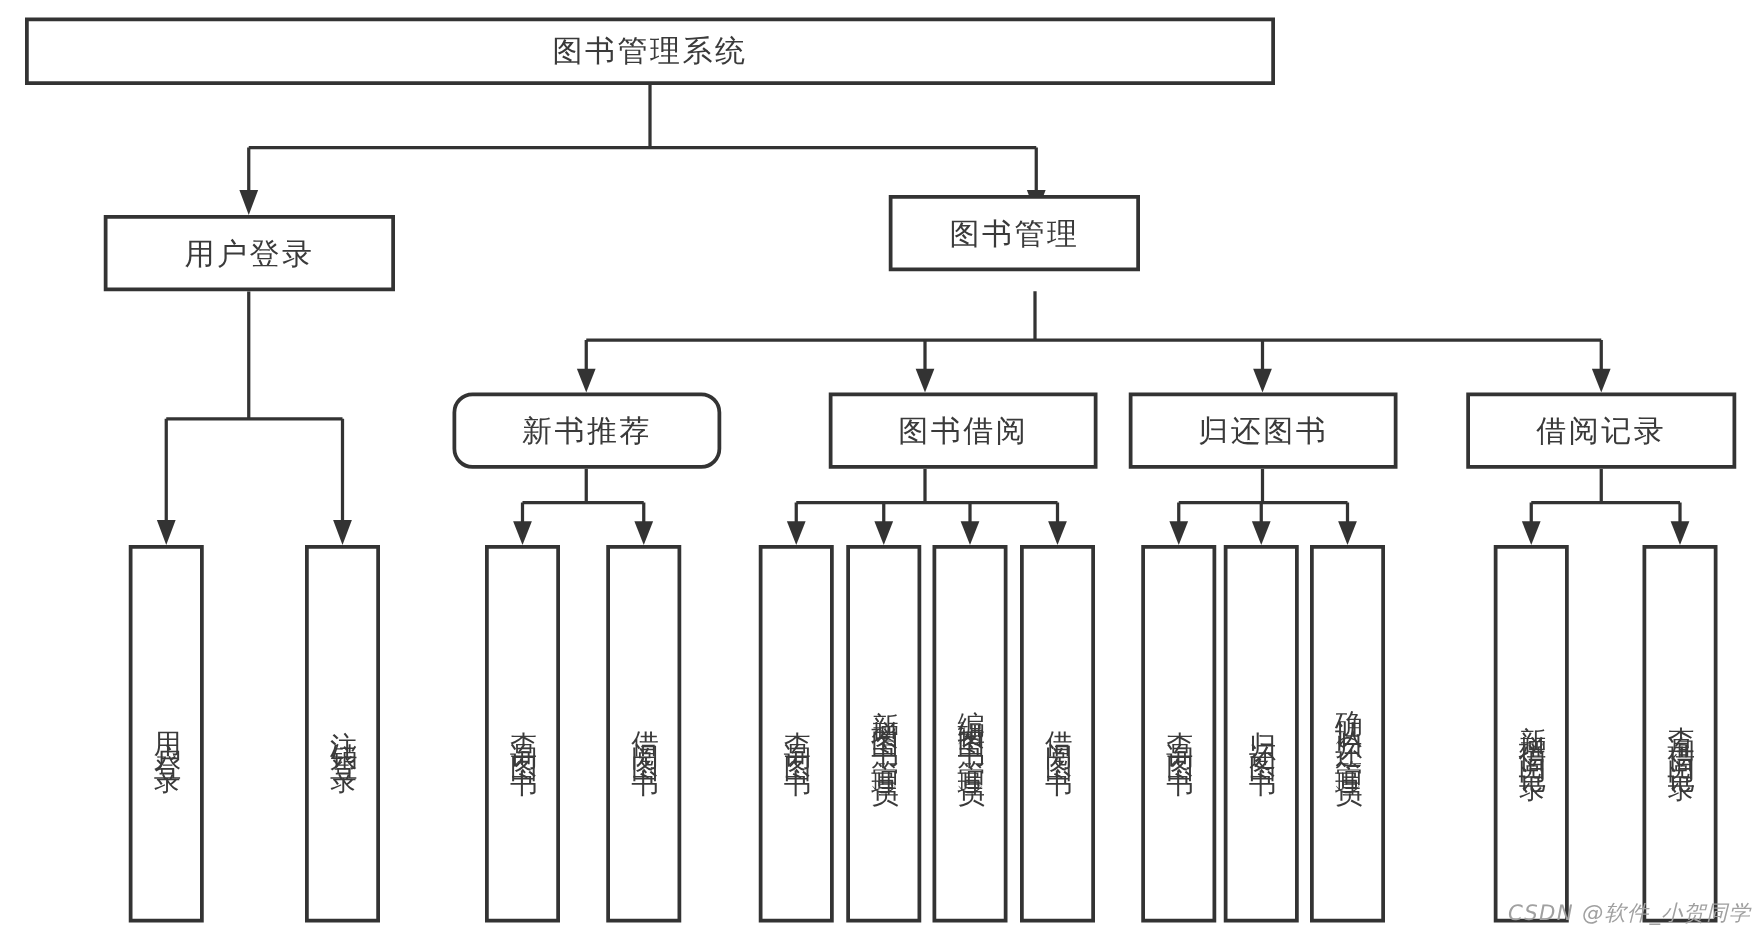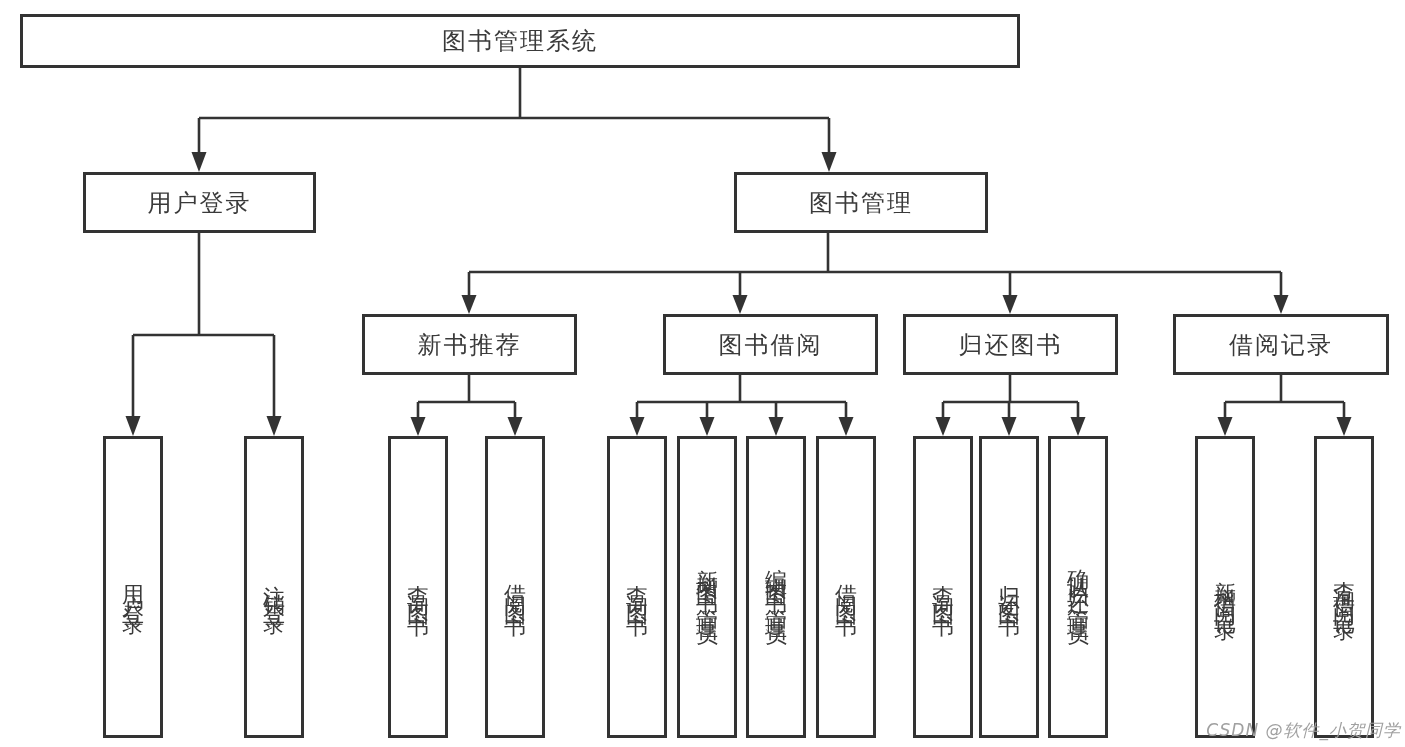--- a/index.html
+++ b/index.html
@@ -131,23 +131,23 @@
       <path d="M1225 402 V421"></path>
         <polygon points="1217.5,417 1232.5,417 1225,436"></polygon>
       <path d="M1344 402 V421"></path>
         <polygon points="1336.5,417 1351.5,417 1344,436"></polygon>
     </g>
   </svg>
 
   <div class="box root" style="left:20px;top:14px;width:1000px;height:54px;">图书管理系统</div>
 
   <div class="box hbox" style="left:83px;top:172px;width:233px;height:61px;">用户登录</div>
-  <div class="box hbox" style="left:711px;top:172px;width:254px;height:61px;margin-left:23px;">图书管理</div>
+  <div class="box hbox" style="left:711px;top:156px;width:201px;height:61px;">图书管理</div>
 
-  <div class="box hbox" style="left:362px;top:314px;width:215px;height:61px;">新书推荐</div>
+  <div class="box hbox" style="left:362px;top:314px;width:215px;height:61px;border-radius:16px;">新书推荐</div>
   <div class="box hbox" style="left:663px;top:314px;width:215px;height:61px;">图书借阅</div>
   <div class="box hbox" style="left:903px;top:314px;width:215px;height:61px;">归还图书</div>
   <div class="box hbox" style="left:1173px;top:314px;width:216px;height:61px;">借阅记录</div>
 
   <div class="box leaf" style="left:103px;top:436px;width:60px;height:302px;">用户登录</div>
   <div class="box leaf" style="left:244px;top:436px;width:60px;height:302px;">注销登录</div>
 
   <div class="box leaf" style="left:388px;top:436px;width:60px;height:302px;">查询图书</div>
   <div class="box leaf" style="left:485px;top:436px;width:60px;height:302px;">借阅图书</div>
 

